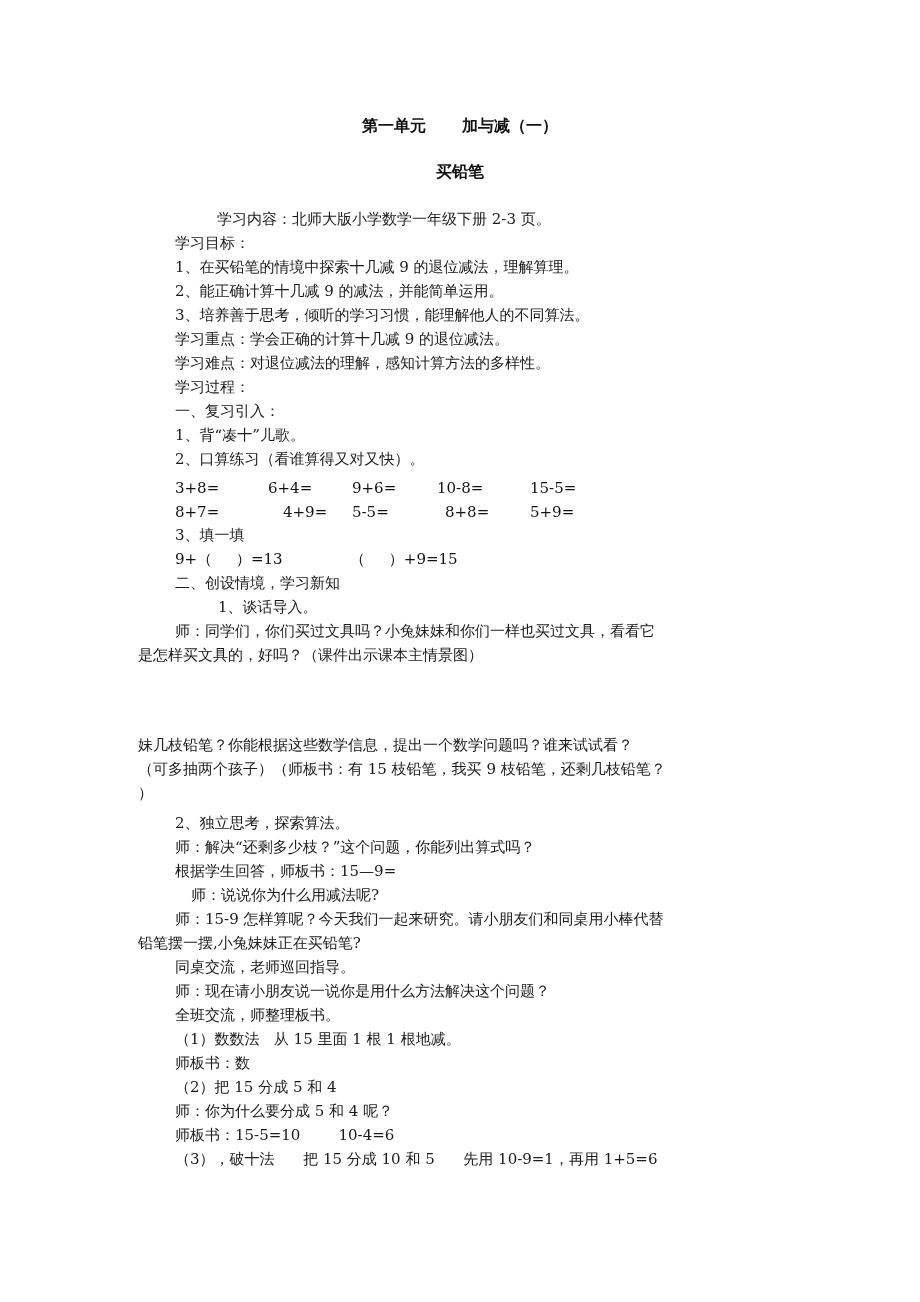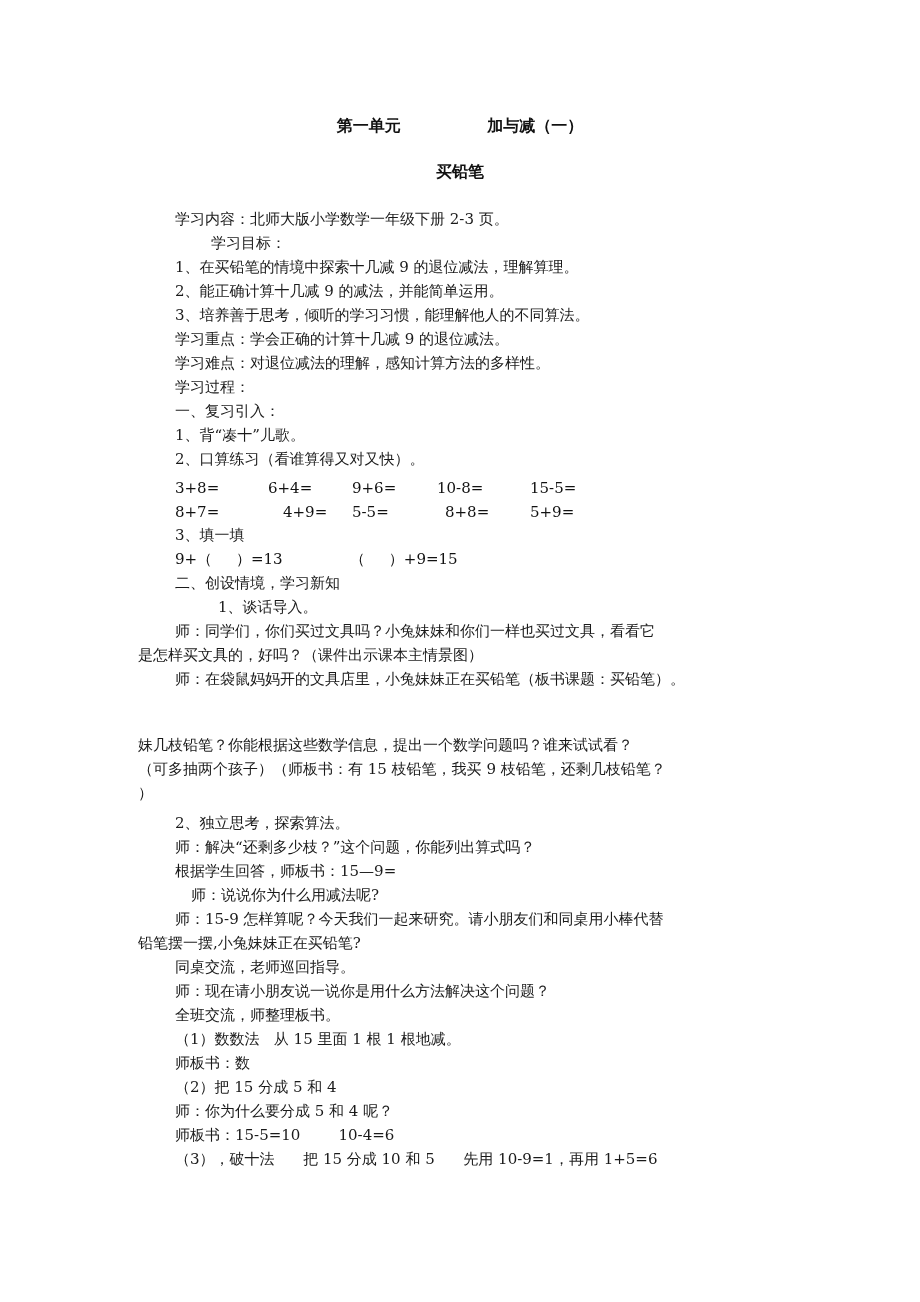--- a/index.html
+++ b/index.html
@@ -18,21 +18,21 @@
   .page {
     position: absolute;
     left: 0; top: 0;
     width: 920px; height: 1302px;
   }
   .title {
     position: absolute;
     left: 0;
     width: 920px;
     text-align: center;
-    font-family: Liberation Mono, monospace;
+    font-family: Liberation Serif, serif;
     font-weight: bold;
     font-size: 16px;
     color: #111;
     white-space: pre;
   }
   .line {
     position: absolute;
     font-size: 15px;
     line-height: 20px;
     white-space: pre;
@@ -55,22 +55,22 @@
   }
 </style>
 </head>
 <body>
 
 <div class="page">
 
   <div class="title" style="top:116px;">第一单元         加与减（一）</div>
   <div class="title" style="top:162px;">买铅笔</div>
 
-  <div class="line ind" style="top:209px;">学习内容：北师大版小学数学一年级下册 2-3 页。</div>
-  <div class="line ind" style="top:233px;margin-left:36px;">学习目标：</div>
+  <div class="line ind" style="top:209px;margin-left:42px;">学习内容：北师大版小学数学一年级下册 2-3 页。</div>
+  <div class="line ind" style="top:233px;">学习目标：</div>
   <div class="line ind" style="top:257px;">1、在买铅笔的情境中探索十几减 9 的退位减法，理解算理。</div>
   <div class="line ind" style="top:281px;">2、能正确计算十几减 9 的减法，并能简单运用。</div>
   <div class="line ind" style="top:305px;">3、培养善于思考，倾听的学习习惯，能理解他人的不同算法。</div>
   <div class="line ind" style="top:329px;">学习重点：学会正确的计算十几减 9 的退位减法。</div>
   <div class="line ind" style="top:353px;">学习难点：对退位减法的理解，感知计算方法的多样性。</div>
   <div class="line ind" style="top:377px;">学习过程：</div>
 
   <div class="line ind" style="top:401px;">一、复习引入：</div>
   <div class="line ind" style="top:425px;">1、背“凑十”儿歌。</div>
   <div class="line ind" style="top:449px;">2、口算练习（看谁算得又对又快）。</div>
@@ -93,21 +93,20 @@
   <div class="line ind" style="top:525px;">3、填一填</div>
   <div class="calc-row" style="top:549px;">
     <span class="calc-cell" style="left:0px;">9+（     ）=13</span>
     <span class="calc-cell" style="left:175px;">（     ）+9=15</span>
   </div>
 
   <div class="line ind" style="top:573px;">二、创设情境，学习新知</div>
   <div class="line ind" style="top:597px;margin-left:43px;">1、谈话导入。</div>
   <div class="line ind" style="top:621px;">师：同学们，你们买过文具吗？小兔妹妹和你们一样也买过文具，看看它</div>
   <div class="line flush" style="top:645px;">是怎样买文具的，好吗？（课件出示课本主情景图）</div>
-  <div class="line ind" style="top:669px;">师：在袋鼠妈妈开的文具店里，小兔妹妹正在买铅笔（板书课题：买铅笔）。</div>
 
   <div class="line flush" style="top:735px;">妹几枝铅笔？你能根据这些数学信息，提出一个数学问题吗？谁来试试看？</div>
   <div class="line flush" style="top:759px;">（可多抽两个孩子）（师板书：有 15 枝铅笔，我买 9 枝铅笔，还剩几枝铅笔？</div>
   <div class="line flush" style="top:783px;">）</div>
 
   <div class="line ind" style="top:813px;">2、独立思考，探索算法。</div>
   <div class="line ind" style="top:837px;">师：解决“还剩多少枝？”这个问题，你能列出算式吗？</div>
   <div class="line ind" style="top:861px;">根据学生回答，师板书：15—9=</div>
   <div class="line ind" style="top:885px;margin-left:16px;">师：说说你为什么用减法呢?</div>
   <div class="line ind" style="top:909px;">师：15-9 怎样算呢？今天我们一起来研究。请小朋友们和同桌用小棒代替</div>

